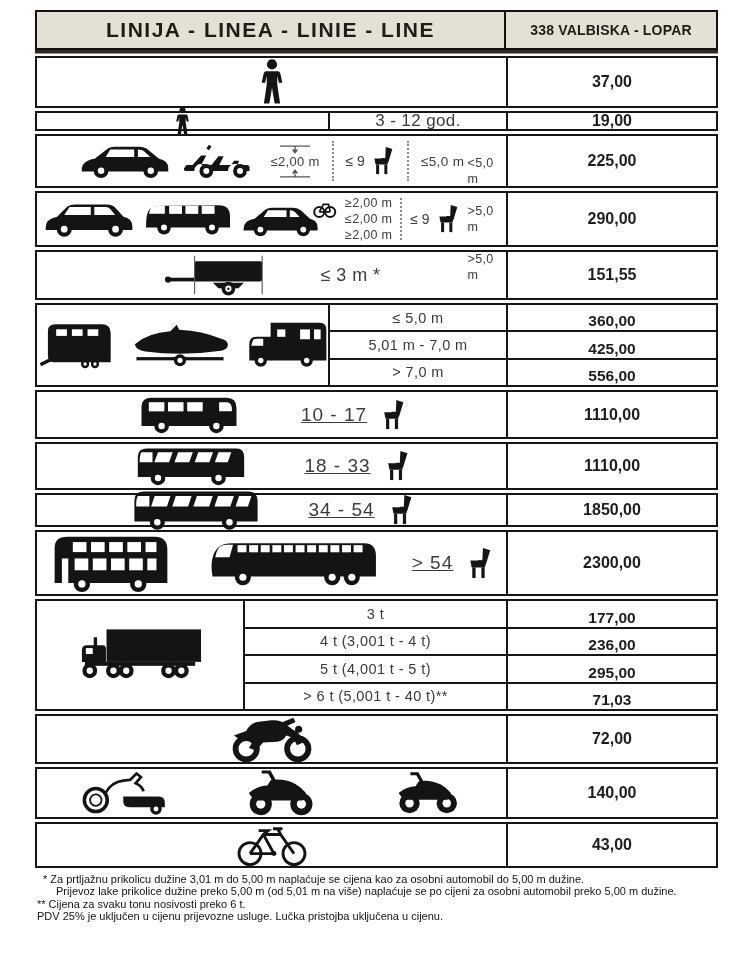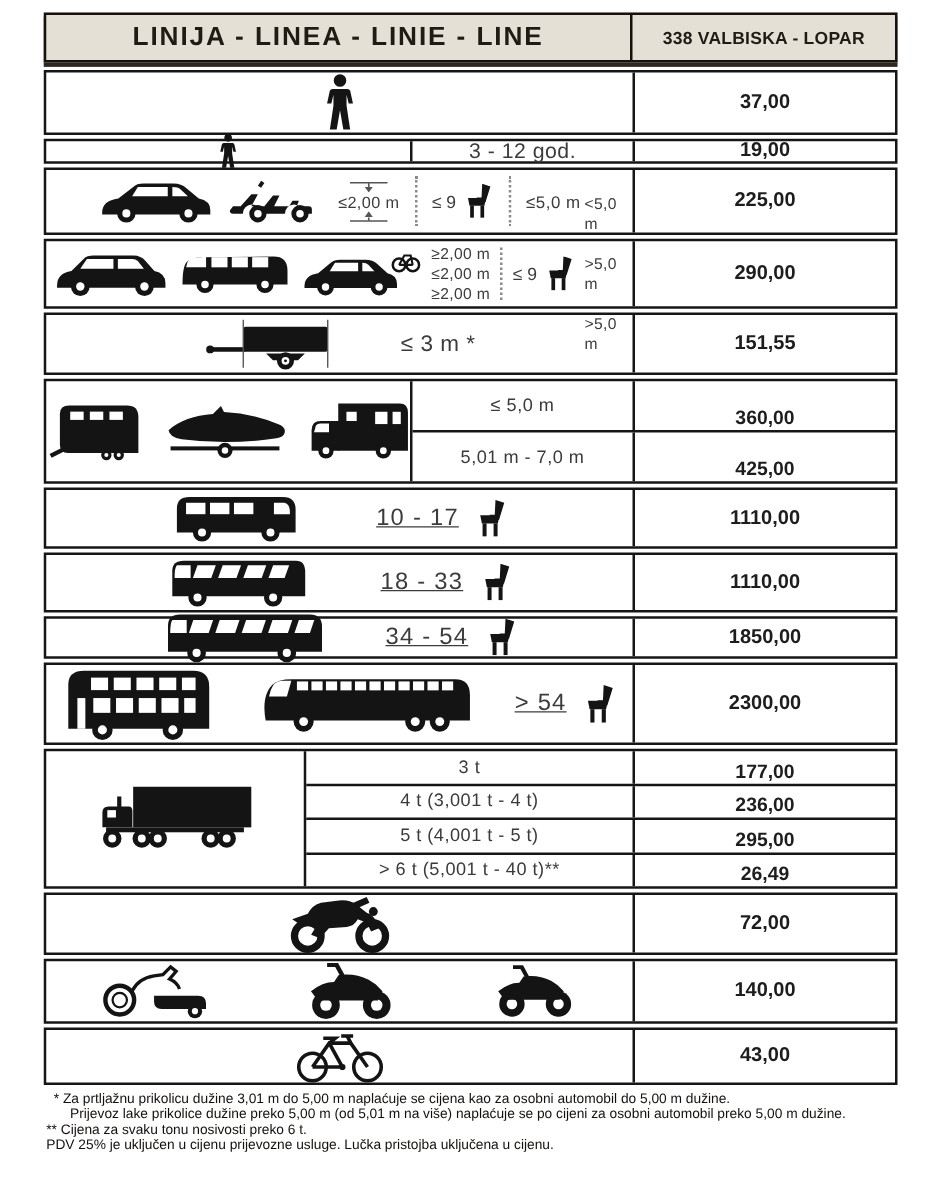--- a/index.html
+++ b/index.html
@@ -449,20 +449,26 @@
         <div class="tier-price">
             <span>360,00</span>
           </div>
       </div>
       <div class="tier">
         <div class="tier-label">5,01 m - 7,0 m</div>
         <div class="tier-price">
             <span>425,00</span>
           </div>
       </div>
+      <div class="tier">
+        <div class="tier-label">&gt; 7,0 m</div>
+        <div class="tier-price">
+            <span>556,00</span>
+          </div>
+      </div>
     </div>
   </div>
 
   <div class="row" style="height:49px">
     <div class="left" style="gap:60px">
       <span>
           <svg class="ic" width="104" height="42">
             <use href="#sym-minibus"></use>
           </svg>
         </span>
@@ -563,21 +569,21 @@
       </div>
       <div class="tier">
         <div class="tier-label">5 t (4,001 t - 5 t)</div>
         <div class="tier-price">
             <span>295,00</span>
           </div>
       </div>
       <div class="tier">
         <div class="tier-label">&gt; 6 t (5,001 t - 40 t)**</div>
         <div class="tier-price">
-            <span>26,49</span>
+            <span>71,03</span>
           </div>
       </div>
     </div>
   </div>
 
   <div class="row" style="height:50px">
     <div class="left">
       <span>
           <svg class="ic" width="92" height="48">
             <use href="#sym-moto"></use>

